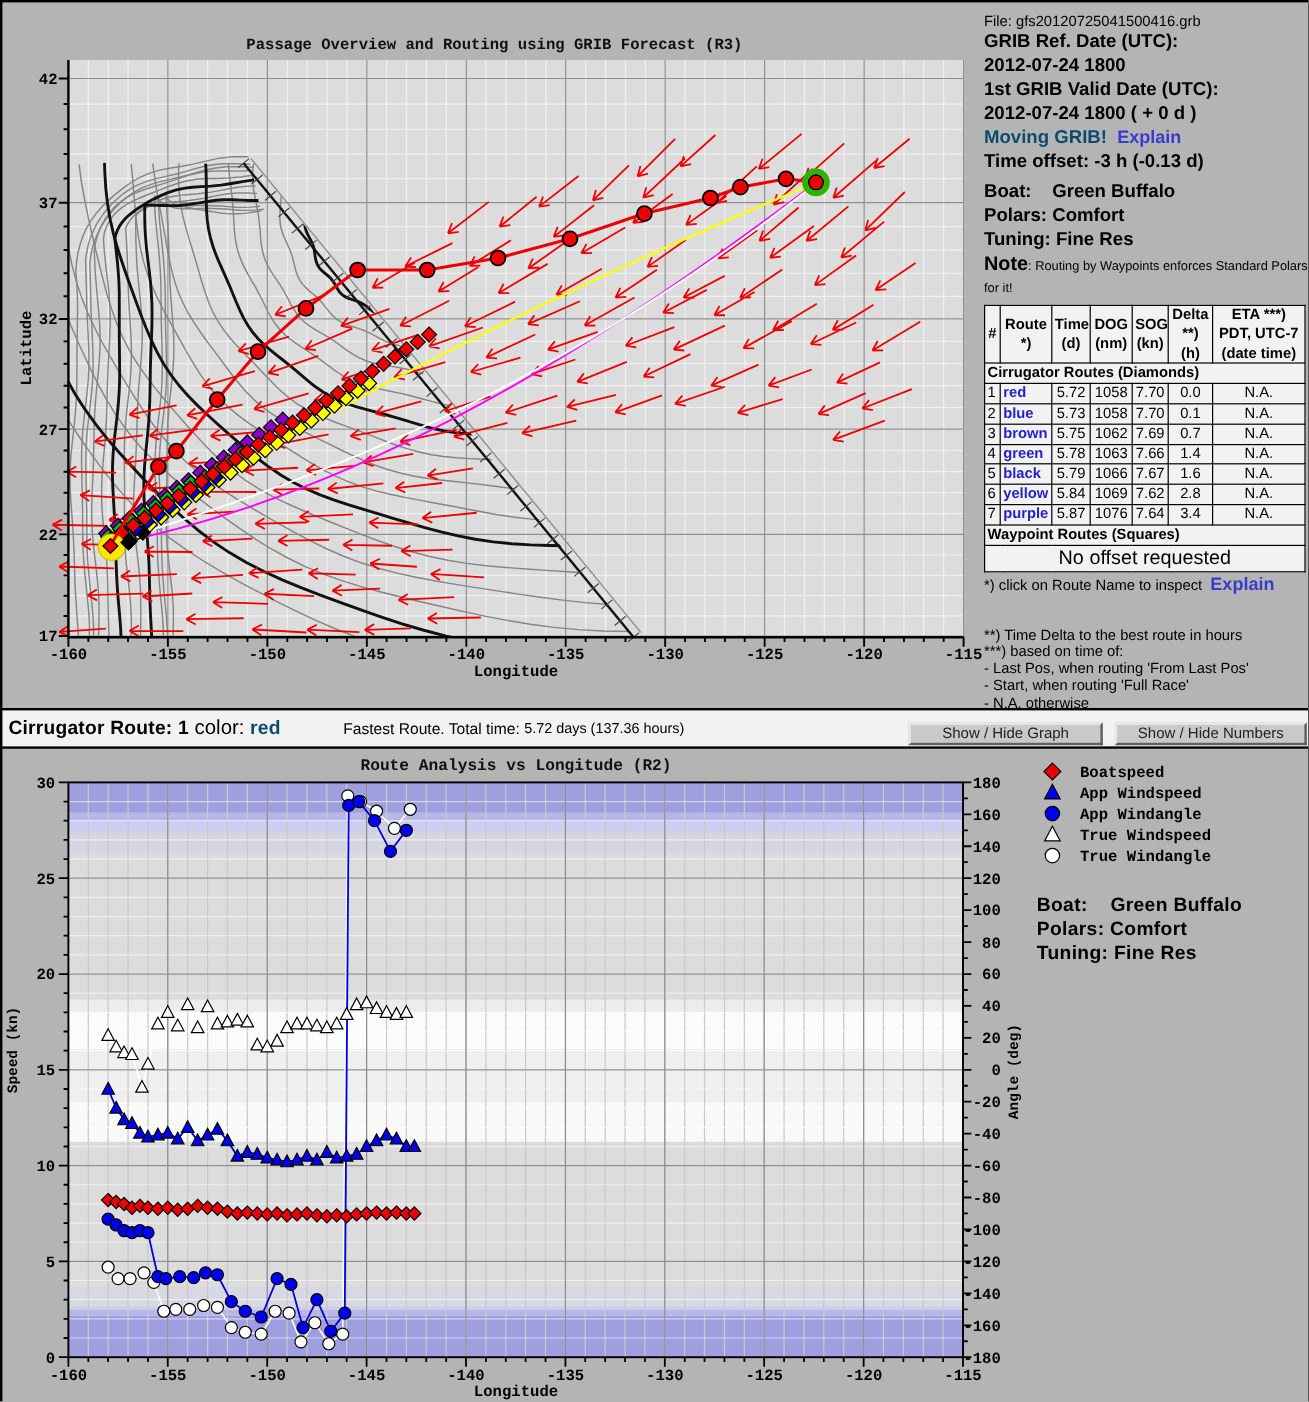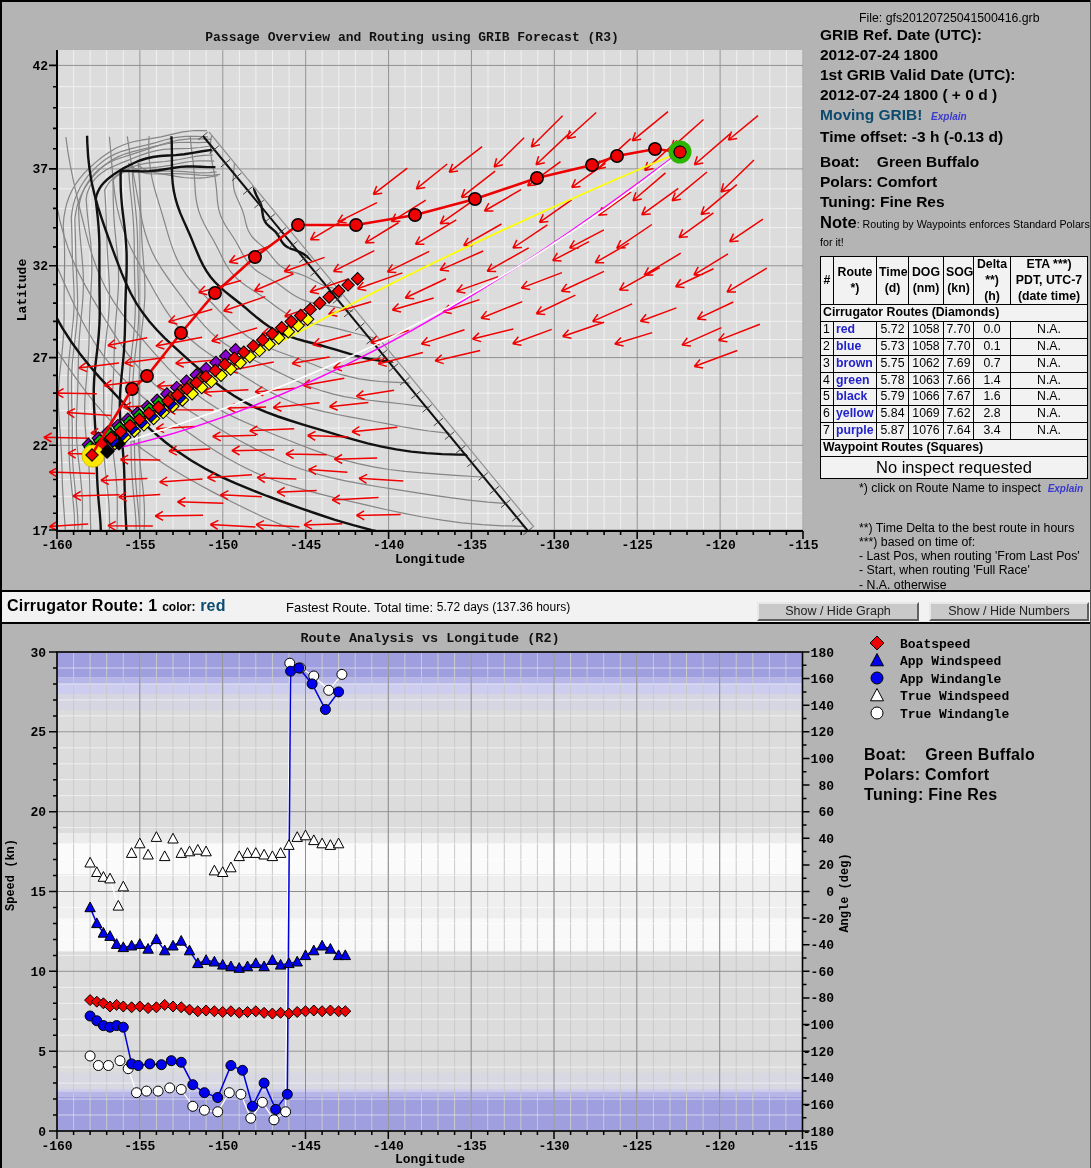--- a/index.html
+++ b/index.html
@@ -1,22 +1,22 @@
 <!DOCTYPE html>
 <html><head><meta charset="utf-8"><style>
 html,body{margin:0;padding:0;}
 body{width:1091px;height:1168px;background:#b4b4b4;font-family:"Liberation Sans",sans-serif;position:relative;overflow:hidden;}
 .brd-t{position:absolute;left:0;top:0;width:1091px;height:2px;background:#000;z-index:9;}
 .brd-l{position:absolute;left:0;top:0;width:2px;height:1168px;background:#000;z-index:9;}
 .brd-r{position:absolute;right:0;top:0;width:1px;height:1168px;background:#555;z-index:9;}
 .panel{position:absolute;left:820px;top:11px;width:266px;color:#000;}
-.f12{font-size:12.3px;margin-left:39px;}
+.f12{font-size:12.3px;}
 .b15{font-size:15.5px;font-weight:bold;line-height:20px;}
 .red{color:#0c4a6e;}
-.exp{color:#3a3acc;font-style:italic;font-weight:bold;font-size:10px;}
+.exp{color:#3a3acc;font-weight:bold;font-size:15px;}
 .lnk{color:#2222cc;font-weight:bold;}
 table.rt{border-collapse:collapse;background:#f2f2f2;font-size:12.3px;margin-top:6px;width:267px;table-layout:fixed;}
 table.rt td,table.rt th{border:1px solid #000;padding:0 2px;line-height:15.8px;}
 table.rt th{font-size:12.3px;}
 td.c0{text-align:left;}
 td.c1{text-align:left;}
 td.num{text-align:center;}
 .grp{text-align:left;font-weight:bold;}
 .bar{position:absolute;left:0;top:590px;width:1091px;height:34px;background:#f2f2f2;border-top:2px solid #000;border-bottom:2px solid #000;box-sizing:border-box;z-index:5;}
 .btn{position:absolute;top:9.5px;height:19px;background:#c9c9c9;border-top:2px solid #e8e8e8;border-left:2px solid #e8e8e8;border-bottom:2px solid #606060;border-right:2px solid #606060;box-sizing:border-box;font-size:12.5px;color:#222;text-align:center;line-height:15px;}
@@ -527,26 +527,26 @@
           <td class="num">5.87</td>
           <td class="num">1076</td>
           <td class="num">7.64</td>
           <td class="num">3.4</td>
           <td class="num">N.A.</td>
         </tr>
 <tr>
           <td colspan="7" class="grp">Waypoint Routes (Squares)</td>
         </tr>
 <tr>
-          <td colspan="7" style="text-align:center;font-size:16.5px;line-height:21px">No inspect requested</td>
+          <td colspan="7" style="text-align:center;font-size:16.5px;line-height:21px">No offset requested</td>
         </tr>
 </tbody>
     </table>
 <div class="f12" style="margin-top:2px">*) click on Route Name to inspect &nbsp;<span class="exp">Explain</span></div>
 <div class="f12" style="margin-top:26px;line-height:14.3px">**) Time Delta to the best route in hours<br>***) based on time of:<br>- Last Pos, when routing 'From Last Pos'<br>- Start, when routing 'Full Race'<br>- N.A. otherwise</div>
 </div>
 <div class="bar">
-<span style="position:absolute;left:7px;top:5px;font-size:16px;font-weight:bold;letter-spacing:0.2px">Cirrugator Route: 1 <span style="font-size:12px;font-weight:bold;letter-spacing:0">color:</span> <span class="red">red</span></span>
+<span style="position:absolute;left:7px;top:5px;font-size:16px;font-weight:bold;letter-spacing:0.2px">Cirrugator Route: 1 <span style="font-size:17px;font-weight:normal;letter-spacing:0">color:</span> <span class="red">red</span></span>
 <span style="position:absolute;left:286px;top:8px;font-size:13px">Fastest Route. Total time: <span style="font-size:12px;font-weight:normal;position:relative;top:-1px">5.72 days (137.36 hours)</span></span>
 <div class="btn" style="left:757px;width:162px;">Show / Hide Graph</div>
 <div class="btn" style="left:929px;width:160px;">Show / Hide Numbers</div>
 </div>
 <div class="boat">Boat:&nbsp;&nbsp;&nbsp;&nbsp;Green Buffalo<br>Polars: Comfort<br>Tuning: Fine Res</div>
 
 </body></html>

